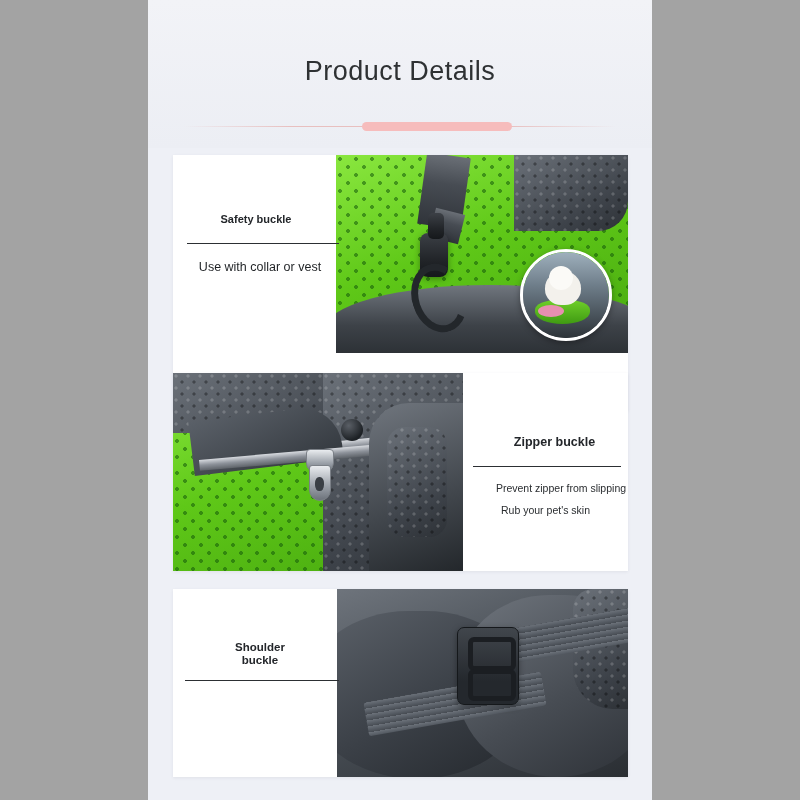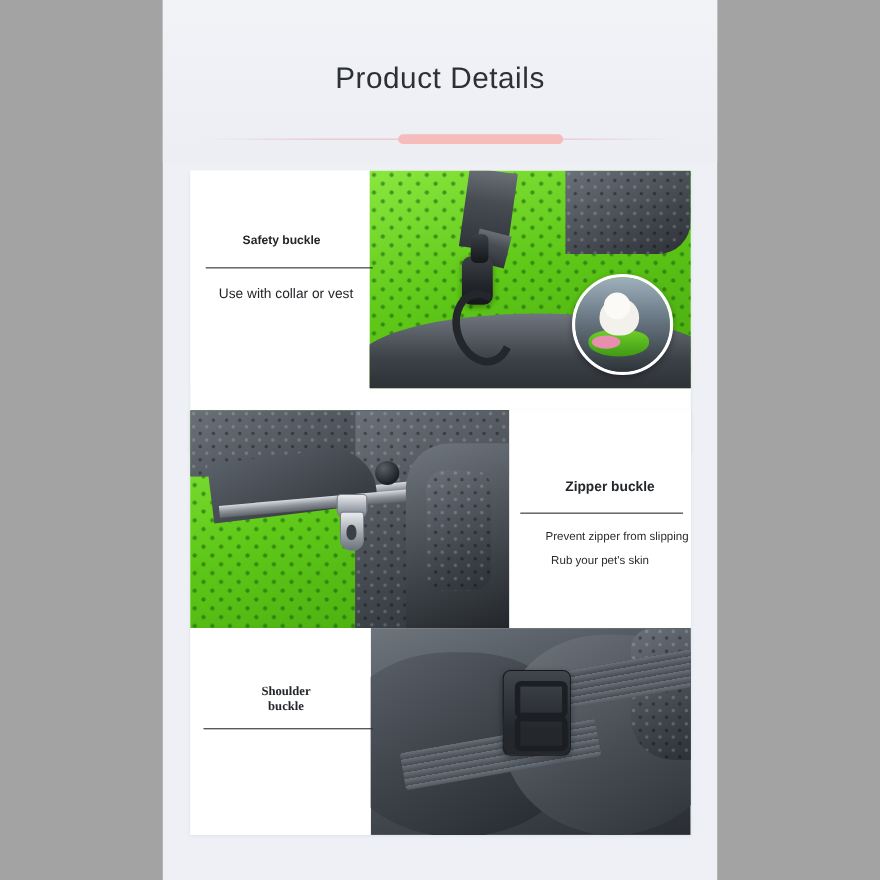--- a/index.html
+++ b/index.html
@@ -126,21 +126,21 @@
   #sec2 .l1 {
     position: absolute; left: 290px; top: 109px; width: 168px; text-align: center;
     font-size: 10.5px; color: #2a2d30; margin-left: 14px;
   }
   #sec2 .l2 {
     position: absolute; left: 290px; top: 131px; width: 165px; text-align: center;
     font-size: 10.5px; color: #2a2d30;
   }
 
   
-  #sec3 { left: 173px; top: 571px; width: 455px; height: 188px; font-family: Liberation Serif, serif; }
+  #sec3 { left: 173px; top: 589px; width: 455px; height: 188px; }
   #sec3 .text-col {
     position: absolute; left: 0; top: 0; width: 166px; height: 188px; background: #ffffff;
   }
   #sec3 .photo {
     position: absolute; left: 164px; top: 0; width: 291px; height: 188px; overflow: hidden;
   }
   #sec3 .lbl {
     position: absolute; left: 4px; top: 52px; width: 166px; text-align: center;
     font-size: 11.5px; font-weight: bold; color: #23262a; line-height: 13px;
   }

